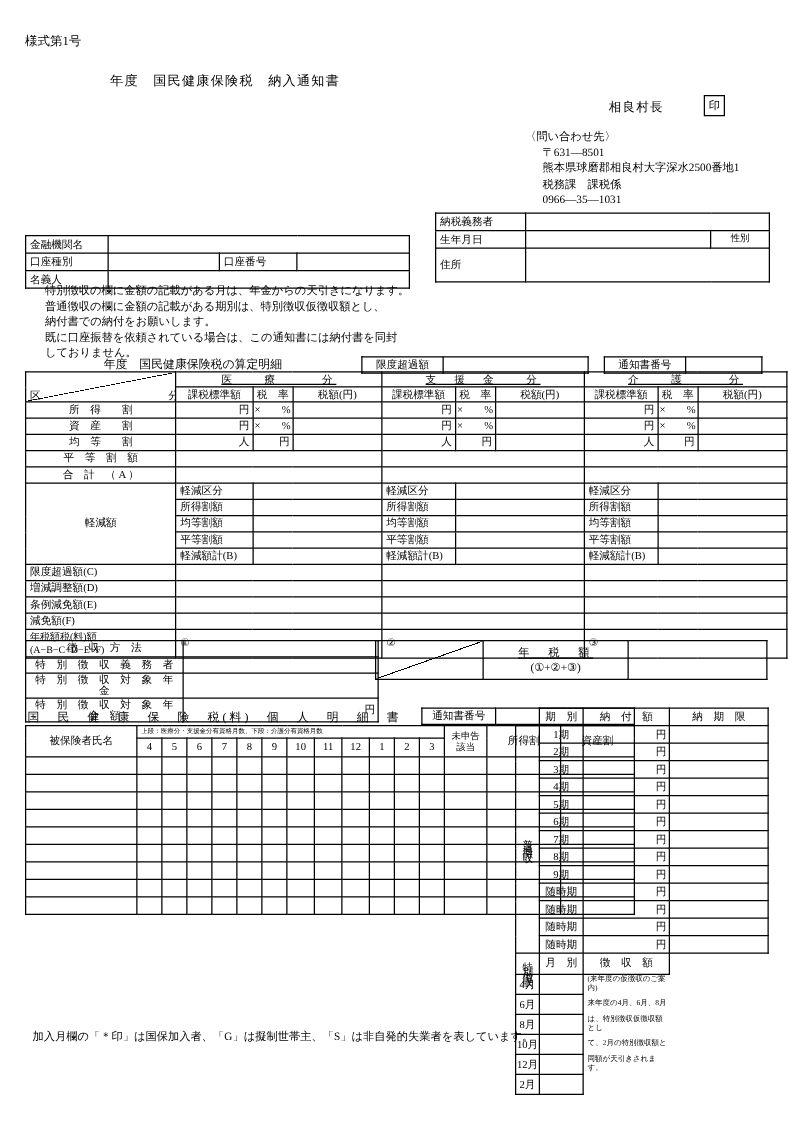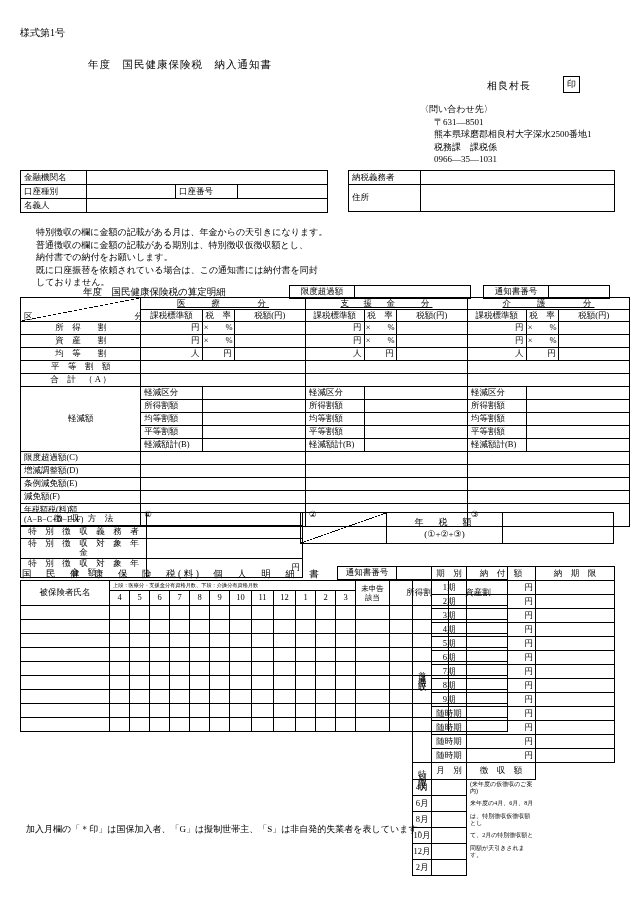--- a/index.html
+++ b/index.html
@@ -28,21 +28,21 @@
   #mayor{left:487px;top:79px;font-size:10px;letter-spacing:1px;}
   #seal{left:563px;top:76px;width:15px;height:15px;border:1px solid #000;
         text-align:center;font-size:9px;line-height:15px;}
   #contact{left:420px;top:103px;font-size:9px;line-height:12.5px;}
   #contact .ind{padding-left:14px;}
 
   
   #notice{left:36px;top:226px;font-size:9px;line-height:12.5px;}
 
   
-  #bank-box{left:20px;top:170px;}
+  #bank-box{left:20px;top:188px;}
   #payer-box{left:348px;top:170px;}
 
   
   #calc-title-row{left:20px;top:285px;width:590px;font-family:Liberation Serif, serif;}
   #calc-table{left:20px;top:297px;}
   #collect-table{left:20px;top:512px;}
   #annual-table{left:300px;top:512px;}
 
   
   #detail-title{left:22px;top:568px;font-size:9.5px;letter-spacing:2.5px;}
@@ -90,20 +90,25 @@
       <td colspan="3"></td>
     </tr>
   </tbody>
     </table>
 
   <table class="abs" id="payer-box">
     <tbody>
         <tr>
       <td class="l" style="width:68px;height:13px">納税義務者</td>
       <td colspan="2" style="width:193px"></td>
+    </tr>
+    <tr>
+      <td class="l" style="height:13px">生年月日</td>
+      <td style="width:147px"></td>
+      <td style="width:46px;font-size:7.5px" class="c">性別</td>
     </tr>
     <tr>
       <td class="l" style="height:26px">住所</td>
       <td colspan="2"></td>
     </tr>
   </tbody>
     </table>
 
   <div class="abs" id="notice">
     <div>特別徴収の欄に金額の記載がある月は、年金からの天引きになります。</div>

